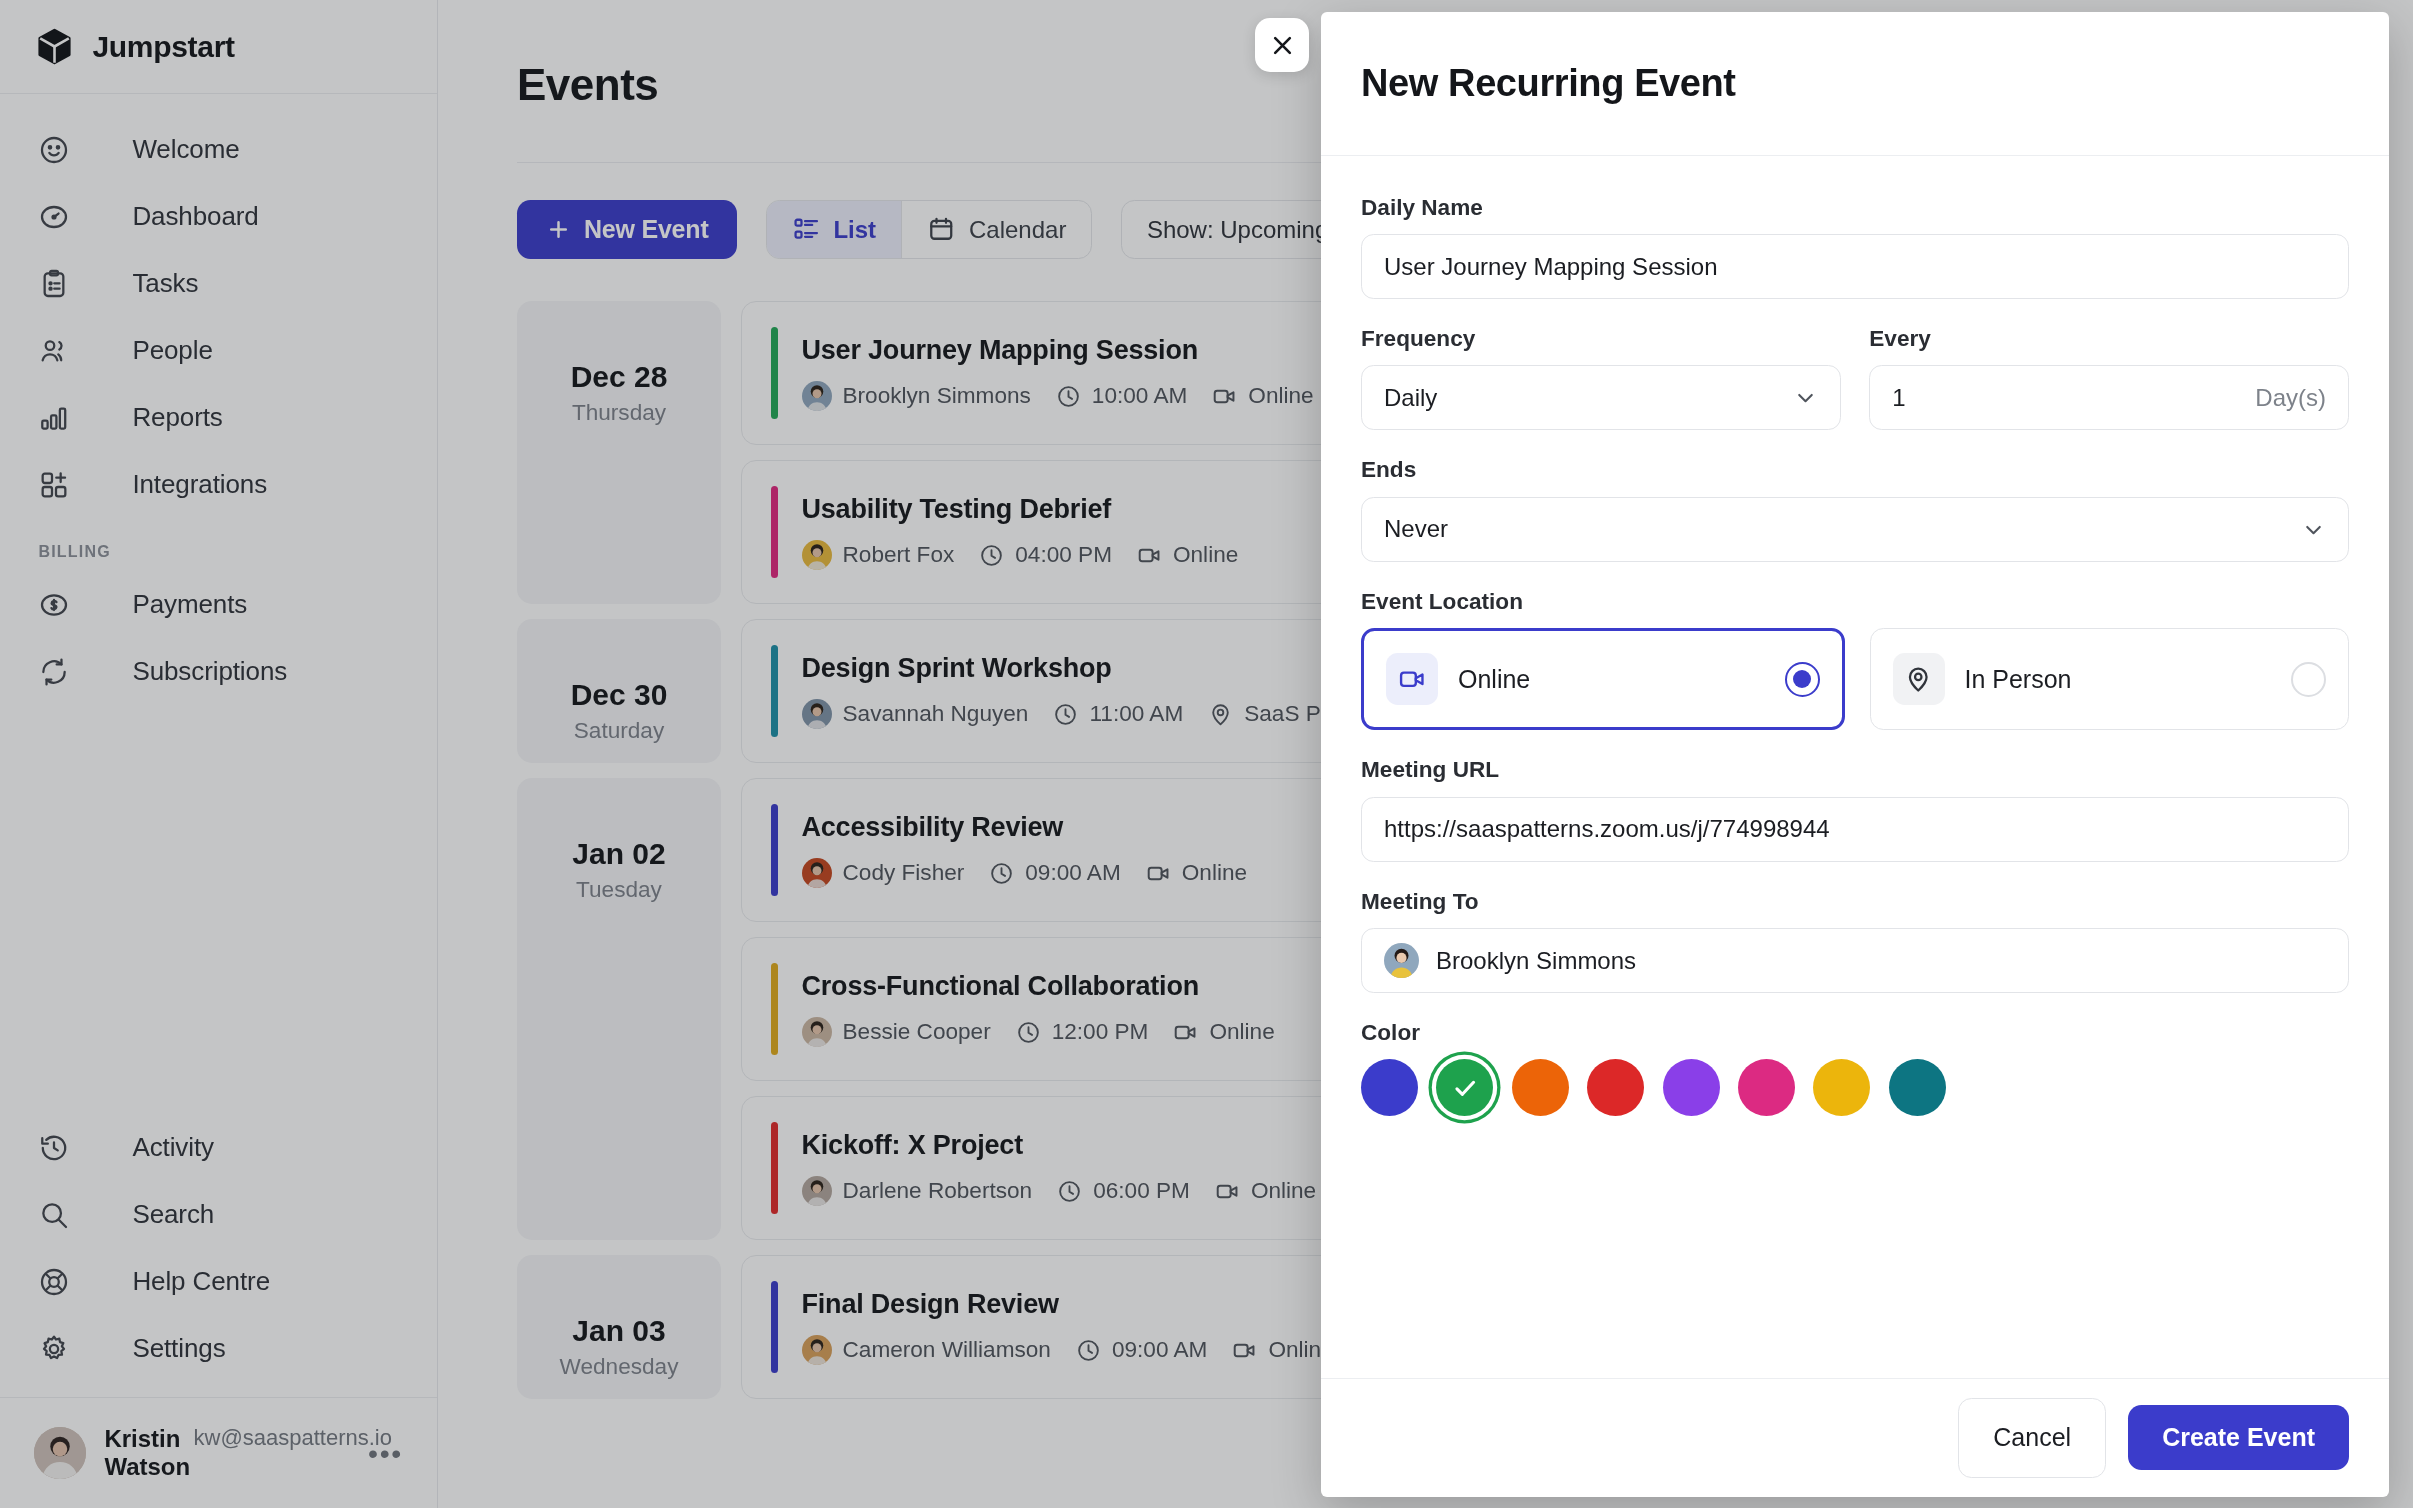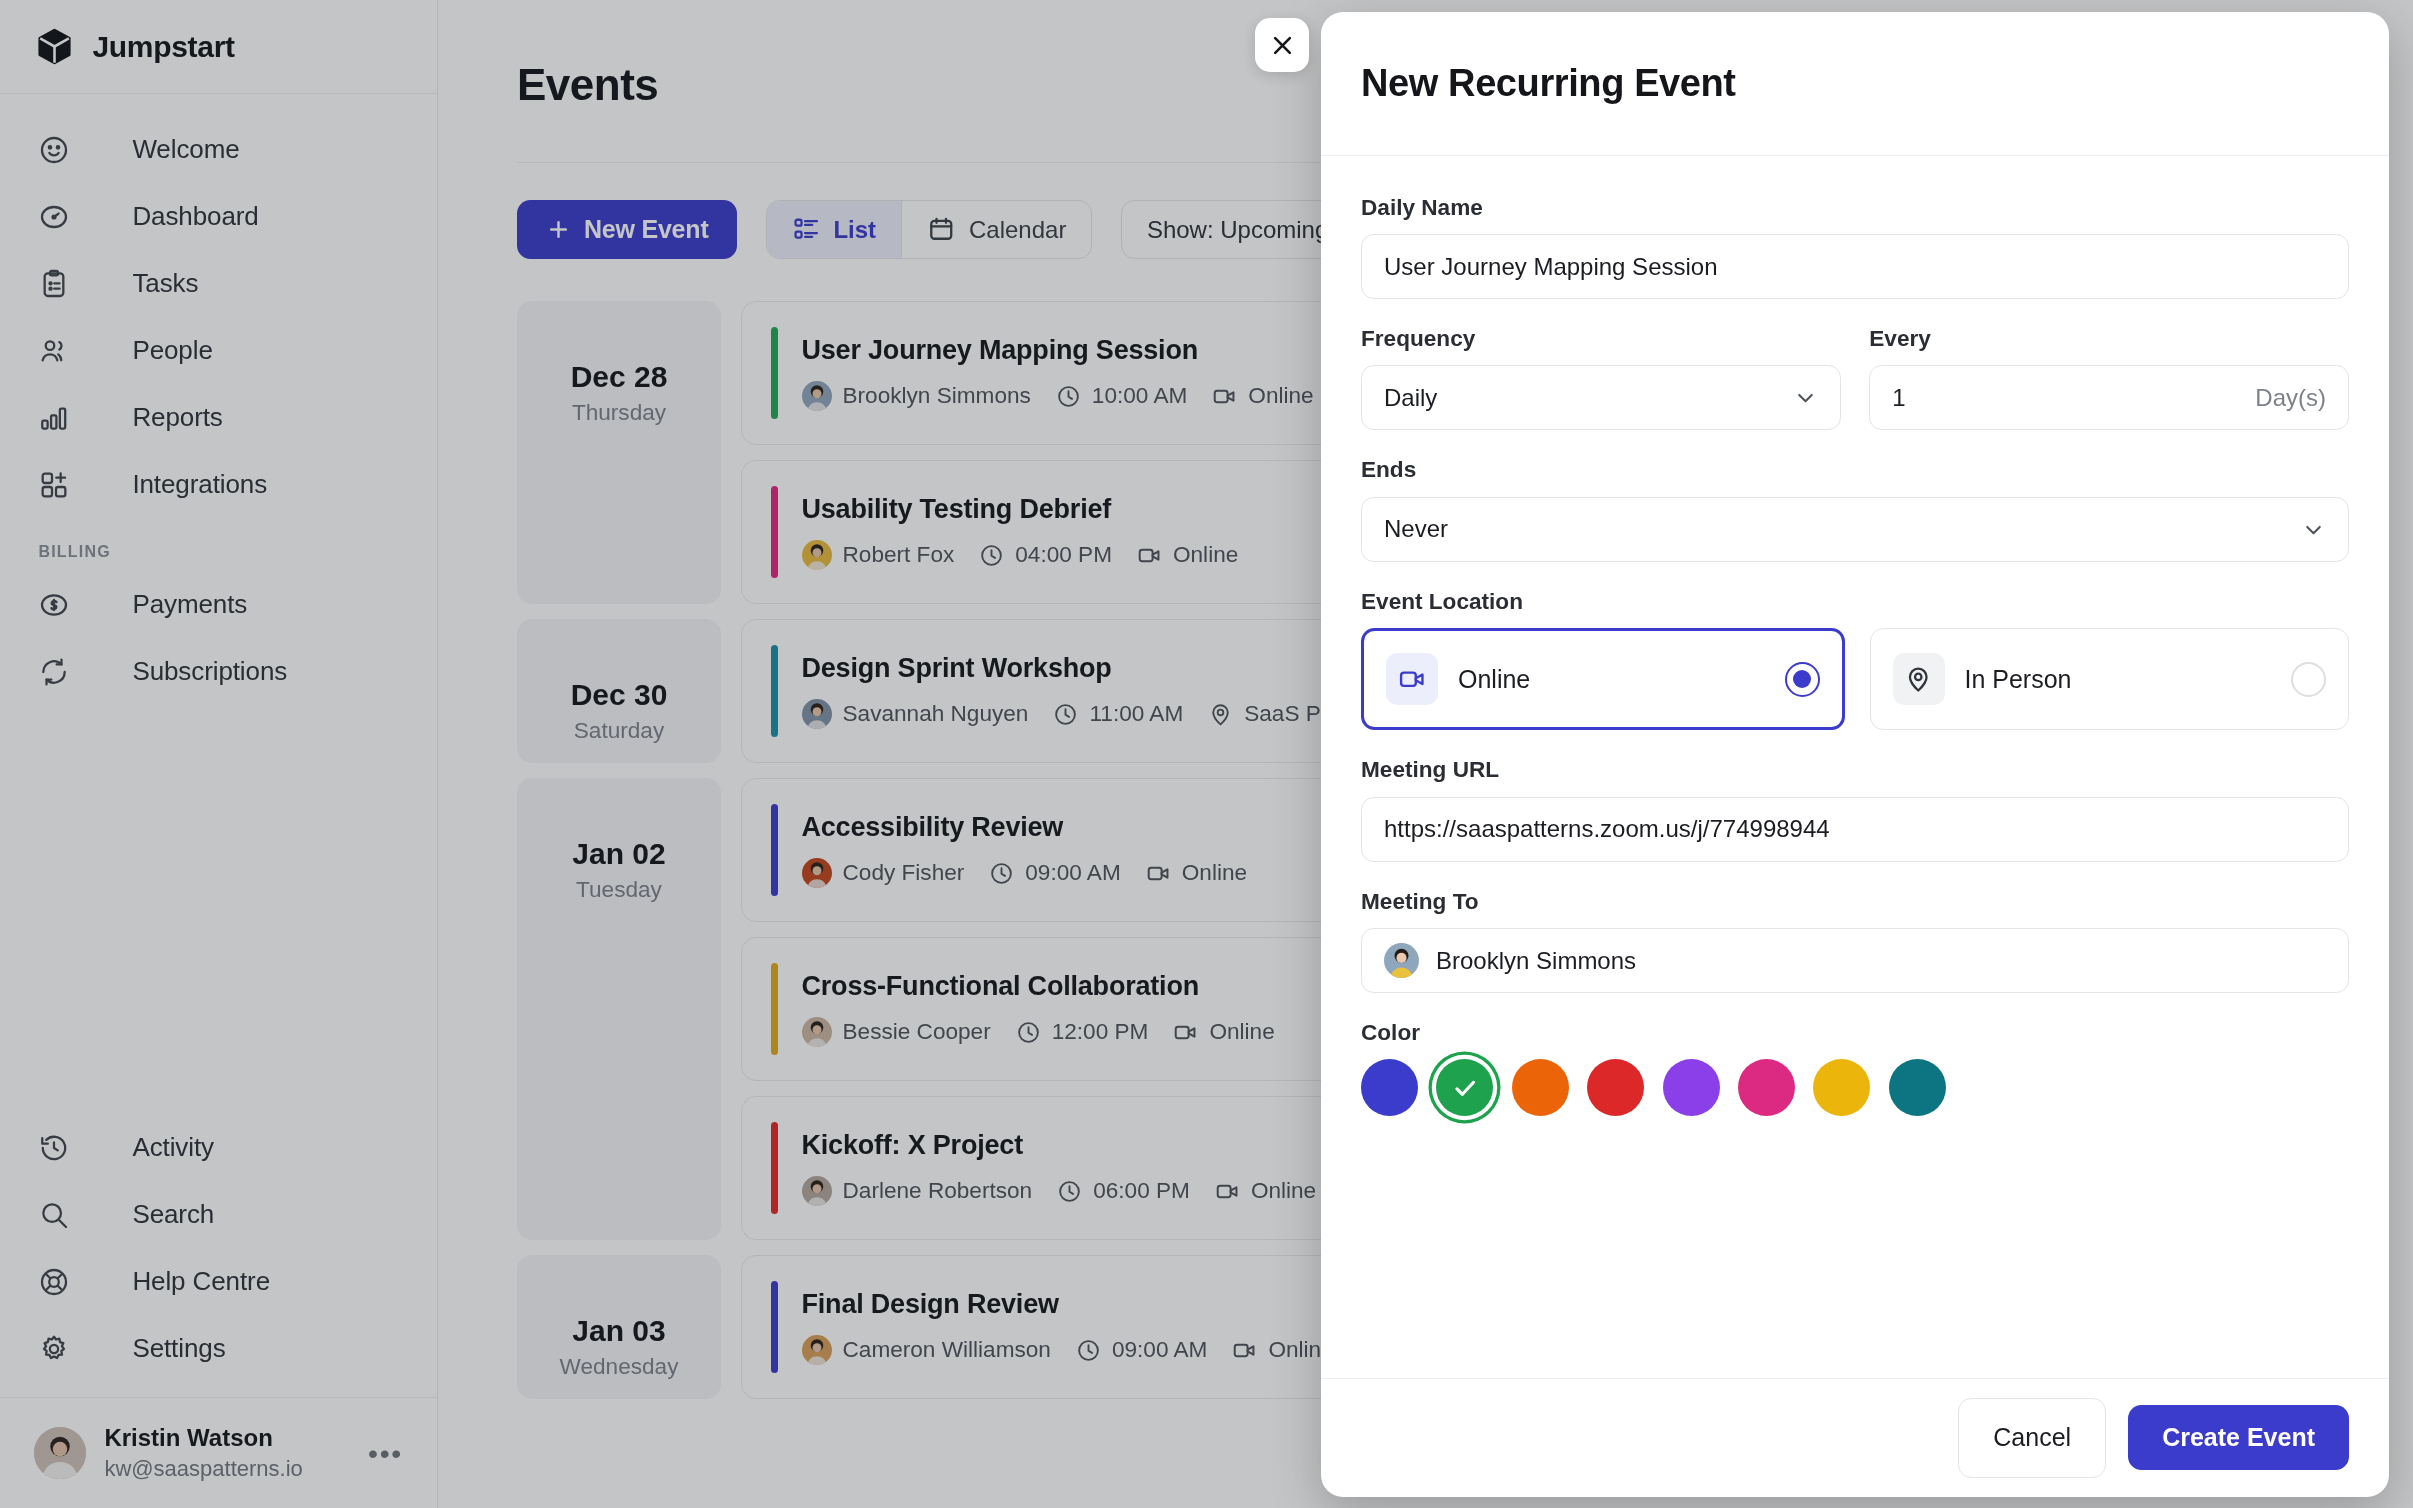--- a/index.html
+++ b/index.html
@@ -49,21 +49,21 @@
   .profile {
     border-top: 1.7px solid #eceef1;
     height: 111px; flex: 0 0 111px;
     display: flex; align-items: center; gap: 18.4px;
     padding: 0 34px;
   }
   .avatar-lg {
     width: 52px; height: 52px; flex: 0 0 52px; border-radius: 50%;
     overflow: hidden; background: #cdbfb6;
   }
-  .profile-txt { display: flex; flex-direction: column; gap: 3.4px; flex: 1 1 auto; min-width:0;}
+  .profile-txt { display: flex; gap: 3.4px; flex: 1 1 auto; min-width:0;}
   .profile-name { font-size: 24px; font-weight: 700; color: #15171b; }
   .profile-mail { font-size: 22px; color: #737880; }
   .dots { font-size: 28.5px; color: #6f747c; letter-spacing: 1.7px; line-height: 1;}
 
   
   .main { flex: 1 1 auto; min-width: 0; display: flex; flex-direction: column; background:#fff;}
   .main-head { padding: 60px 54px 0 79px; }
   .page-title { font-size: 44px; font-weight: 700; color: #14161a; letter-spacing: -0.5px; }
   .head-rule { margin-top: 52px; border-bottom: 1.7px solid #ebedf0; }
 
@@ -125,21 +125,21 @@
     width: 54px; height: 54px; border-radius: 15px; background: #fff;
     display: flex; align-items: center; justify-content: center;
     border: none; cursor: pointer; box-shadow: 0 3.4px 13.4px rgba(0,0,0,0.14);
     z-index: 5;
   }
   .close-btn .ic { width: 27px; height: 27px; color: #15171b; }
 
   .modal {
     position: absolute; left: 1321px; top: 11.7px;
     width: 1068px; height: 1485px;
-    background: #ffffff; border-radius: 22px;
+    background: #ffffff; border-radius: 6px;
     display: flex; flex-direction: column; overflow: hidden;
     box-shadow: 0 15px 50px rgba(0,0,0,0.22);
     z-index: 4;
   }
   .modal-head {
     flex: 0 0 144px; display: flex; align-items: center;
     padding: 0 40px; border-bottom: 1.7px solid #eceef1;
   }
   .modal-title { font-size: 38px; font-weight: 700; color: #14161a; letter-spacing: -0.4px; }
 

